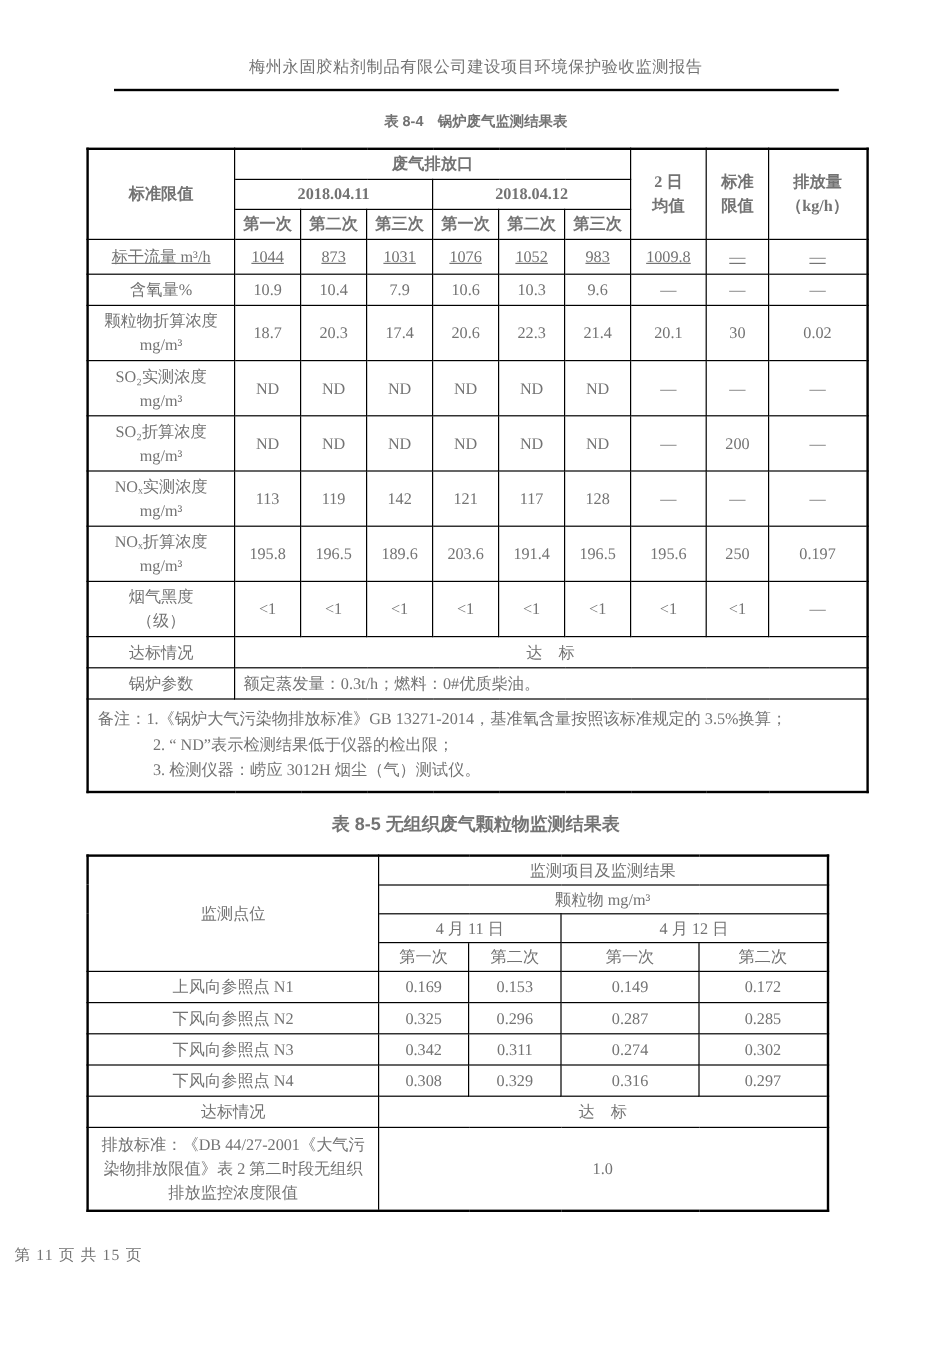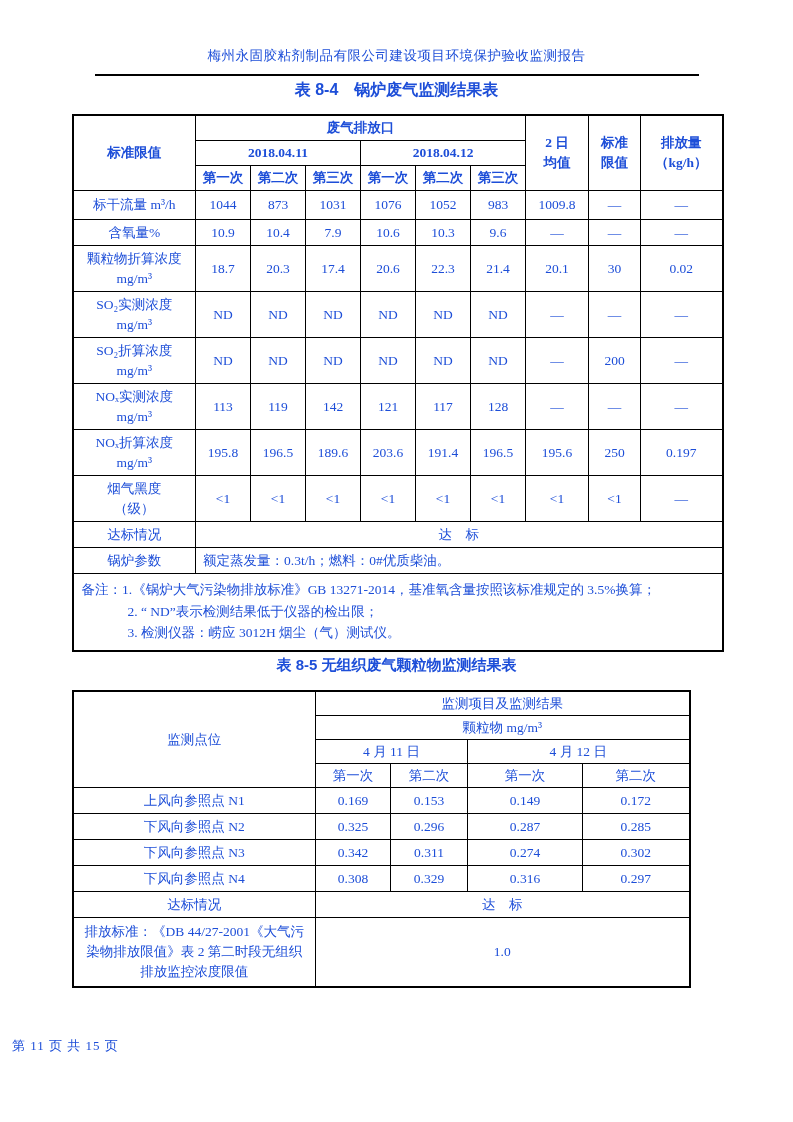--- a/index.html
+++ b/index.html
@@ -1,40 +1,40 @@
 <!DOCTYPE html>
 <html><head>
 <meta charset="utf-8">
 <style>
   html,body { margin:0; padding:0; background:#ffffff; }
   .page {
     position:relative;
     width:793px; height:1122px;
     margin:0 auto;
     background:#ffffff;
-    color:#1d4ed8;
+    color:#737373;
     font-family:"Liberation Serif","DejaVu Serif",serif;
     overflow:hidden;
   }
   .doc-header {
     width:604px;
     margin:0 auto;
     padding-top:47px;
     padding-bottom:9px;
     border-bottom:2px solid #000;
     text-align:center;
     font-size:13.5px;
     letter-spacing:0.5px;
   }
   .tbl-title {
     text-align:center;
     font-family:"Liberation Sans","DejaVu Sans",sans-serif;
     font-weight:bold;
-    font-size:16px;
-    margin-top:4px;
+    font-size:12px;
+    margin-top:17px;
   }
   .tbl-title.second { font-size:15px; }
   .content { width:650px; margin:0 auto; }
   table {
     border-collapse:collapse;
     table-layout:fixed;
     border:2px solid #000;
     margin-top:13px;
   }
   td {
@@ -44,21 +44,21 @@
     font-size:13.5px;
     line-height:1.45;
     padding:1px 2px;
     overflow:hidden;
   }
   .pre { white-space:pre-line; }
   .left { text-align:left; padding-left:7px; }
   tr.h21 td { height:21px; }
   tr.h22 td { height:22px;font-weight:bold; }
   tr.h23 td { height:23px; }
-  tr.h26 td { height:26px; }
+  tr.h26 td { height:26px;text-decoration:underline; }
   tr.h43 td { height:43px; }
   .notes-cell { text-align:left; padding:5px 6px 6px 8px; line-height:1.6; }
   .note-indent { padding-left:46px; }
   .footer {
     position:absolute;
     left:12px; right:0;
     top:1037px;
     text-align:left;
     font-size:13px;
     letter-spacing:1px;

